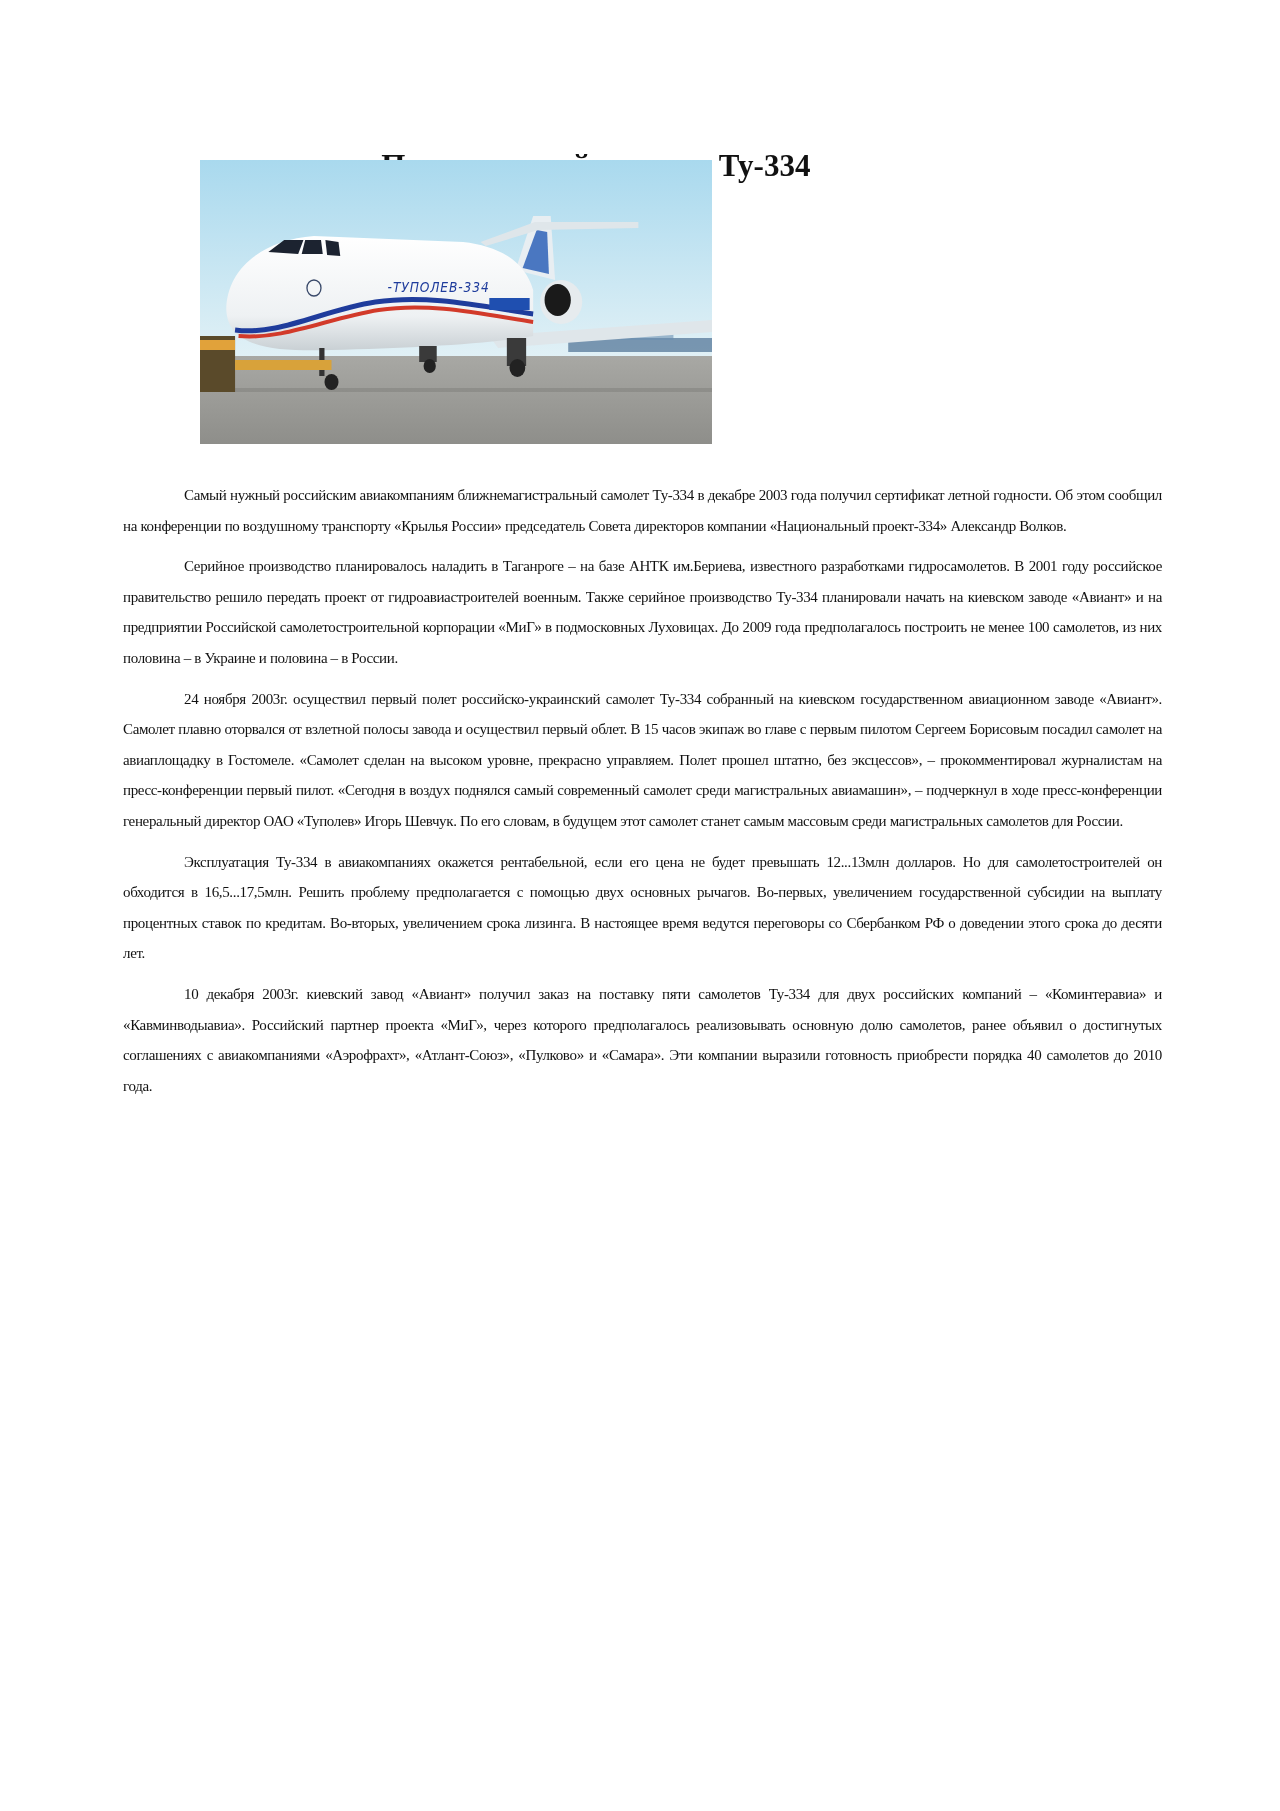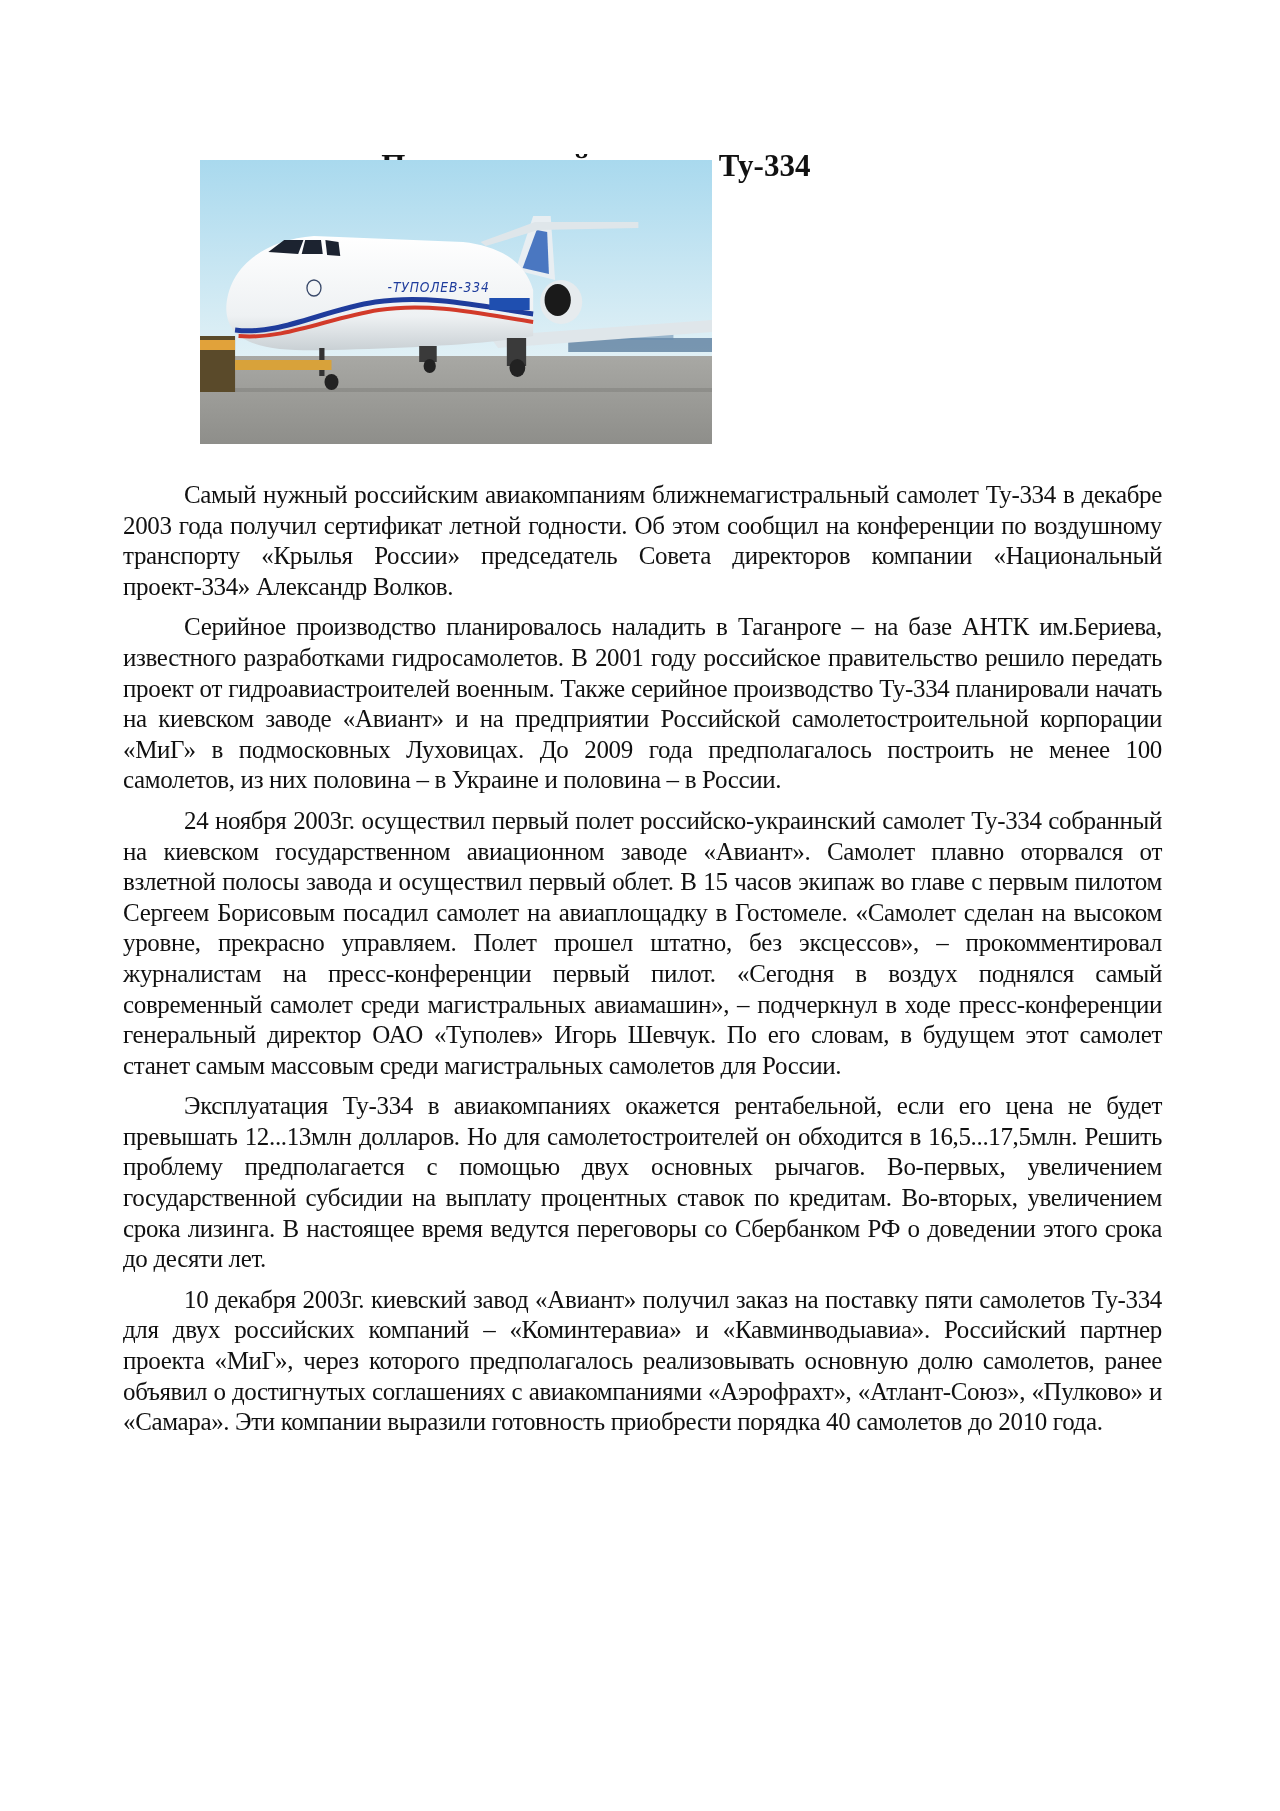--- a/index.html
+++ b/index.html
@@ -51,21 +51,21 @@
     .body-text {
       position: absolute;
       left: 123px;
       top: 480px;
       width: 1043px;
     }
     .para {
       margin: 0 4px 10px 0;
       text-indent: 61px;
       text-align: justify;
-      font-size: 25px;
+      font-size: 15px;
       line-height: 30.6px;
       letter-spacing: -0.35px;
       word-spacing: 0px;
     }
   </style>
 </head>
 <body>
 
 <div class="page">
 

